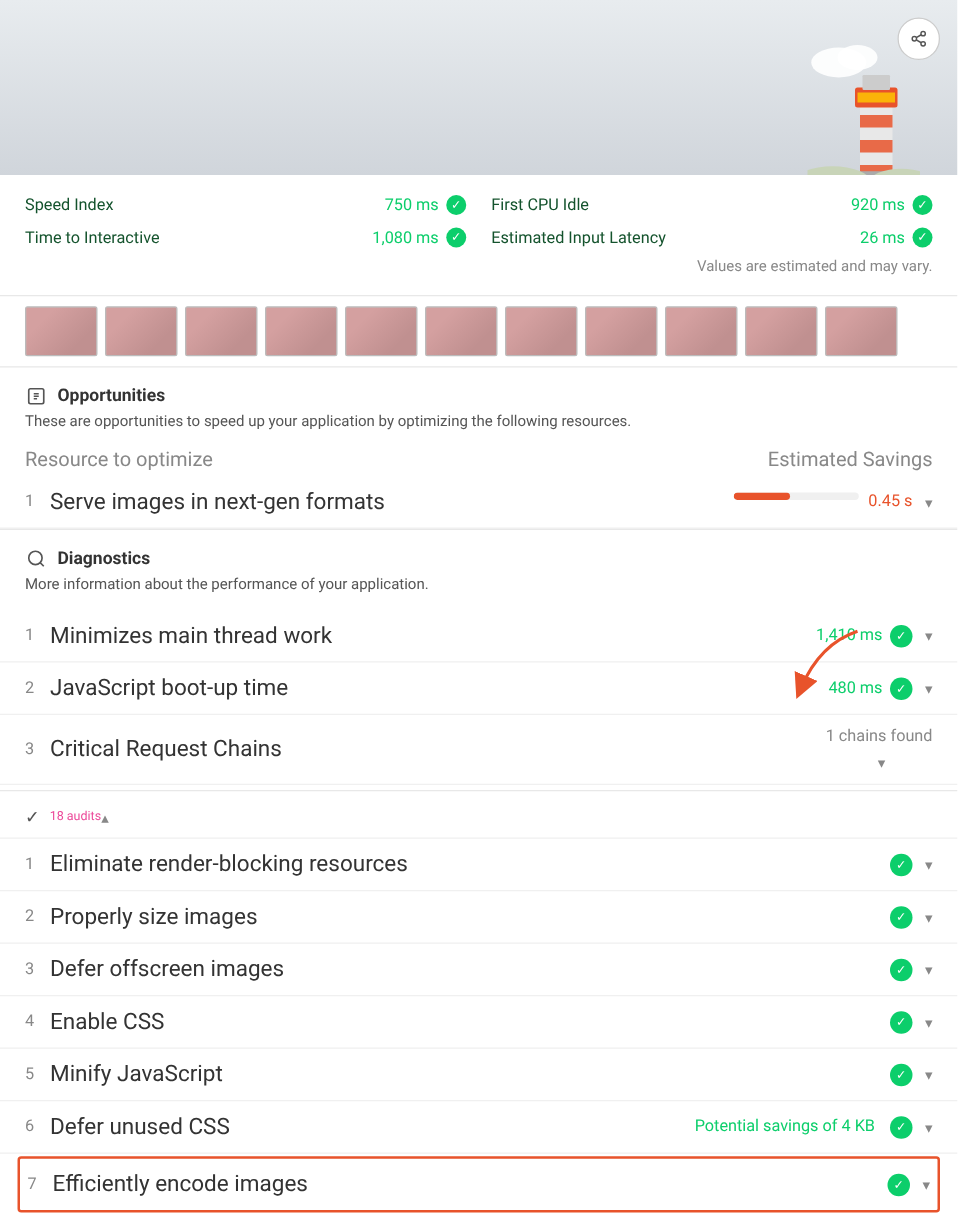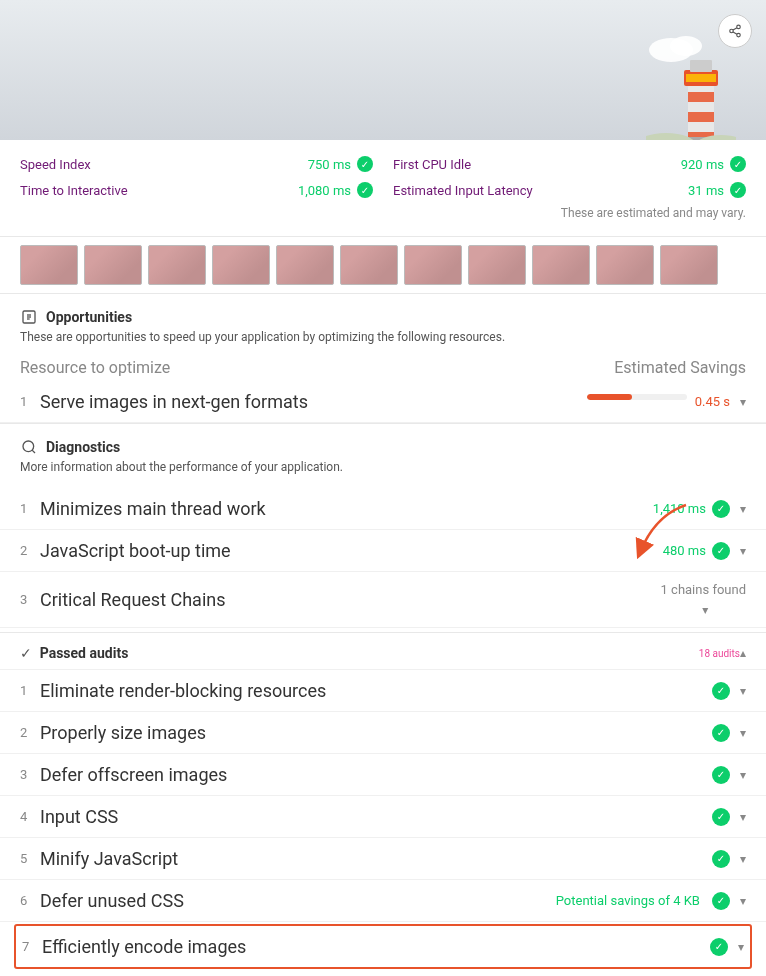--- a/index.html
+++ b/index.html
@@ -62,21 +62,21 @@
       gap: 10px 20px;
     }
 
     .metric-item {
       display: flex;
       align-items: center;
       justify-content: space-between;
     }
 
     .metric-label {
-      color: #701a75;
+      color: #14532d;
       font-size: 13px;
     }
 
     .metric-value {
       display: flex;
       align-items: center;
       gap: 6px;
       color: #0cce6b;
       font-size: 13px;
     }
@@ -350,26 +350,26 @@
     <div class="metric-item">
       <span class="metric-label">Time to Interactive</span>
       <span class="metric-value">
         <span>1,080 ms</span>
         <span class="check-icon">✓</span>
       </span>
     </div>
     <div class="metric-item">
       <span class="metric-label">Estimated Input Latency</span>
       <span class="metric-value">
-        <span>31 ms</span>
+        <span>26 ms</span>
         <span class="check-icon">✓</span>
       </span>
     </div>
   </div>
-  <div class="estimated-note">These are estimated and may vary.</div>
+  <div class="estimated-note">Values are estimated and may vary.</div>
 </div>
 
 <div class="filmstrip">
   <div class="filmstrip-thumb"></div>
   <div class="filmstrip-thumb"></div>
   <div class="filmstrip-thumb"></div>
   <div class="filmstrip-thumb"></div>
   <div class="filmstrip-thumb"></div>
   <div class="filmstrip-thumb"></div>
   <div class="filmstrip-thumb"></div>
@@ -459,21 +459,20 @@
   <span class="audit-number">3</span>
   <span class="audit-label">Critical Request Chains</span>
   <span class="audit-value gray">
     <span>1 chains found</span>
     <span class="chevron-icon">▾</span>
   </span>
 </div>
 
 <div class="passed-section-header" style="border-top: 1px solid #e8e8e8; margin-top: 4px;">
   <span class="passed-check">✓</span>
-  <span class="passed-label">Passed audits</span>
   <span class="passed-count">18 audits</span>
   <span class="chevron-up">▴</span>
 </div>
 
 <div class="audit-row">
   <span class="audit-number">1</span>
   <span class="audit-label">Eliminate render-blocking resources</span>
   <span class="audit-value">
     <span class="check-green">✓</span>
     <span class="chevron-icon">▾</span>
@@ -493,21 +492,21 @@
   <span class="audit-number">3</span>
   <span class="audit-label">Defer offscreen images</span>
   <span class="audit-value">
     <span class="check-green">✓</span>
     <span class="chevron-icon">▾</span>
   </span>
 </div>
 
 <div class="audit-row">
   <span class="audit-number">4</span>
-  <span class="audit-label">Input CSS</span>
+  <span class="audit-label">Enable CSS</span>
   <span class="audit-value">
     <span class="check-green">✓</span>
     <span class="chevron-icon">▾</span>
   </span>
 </div>
 
 <div class="audit-row">
   <span class="audit-number">5</span>
   <span class="audit-label">Minify JavaScript</span>
   <span class="audit-value">

